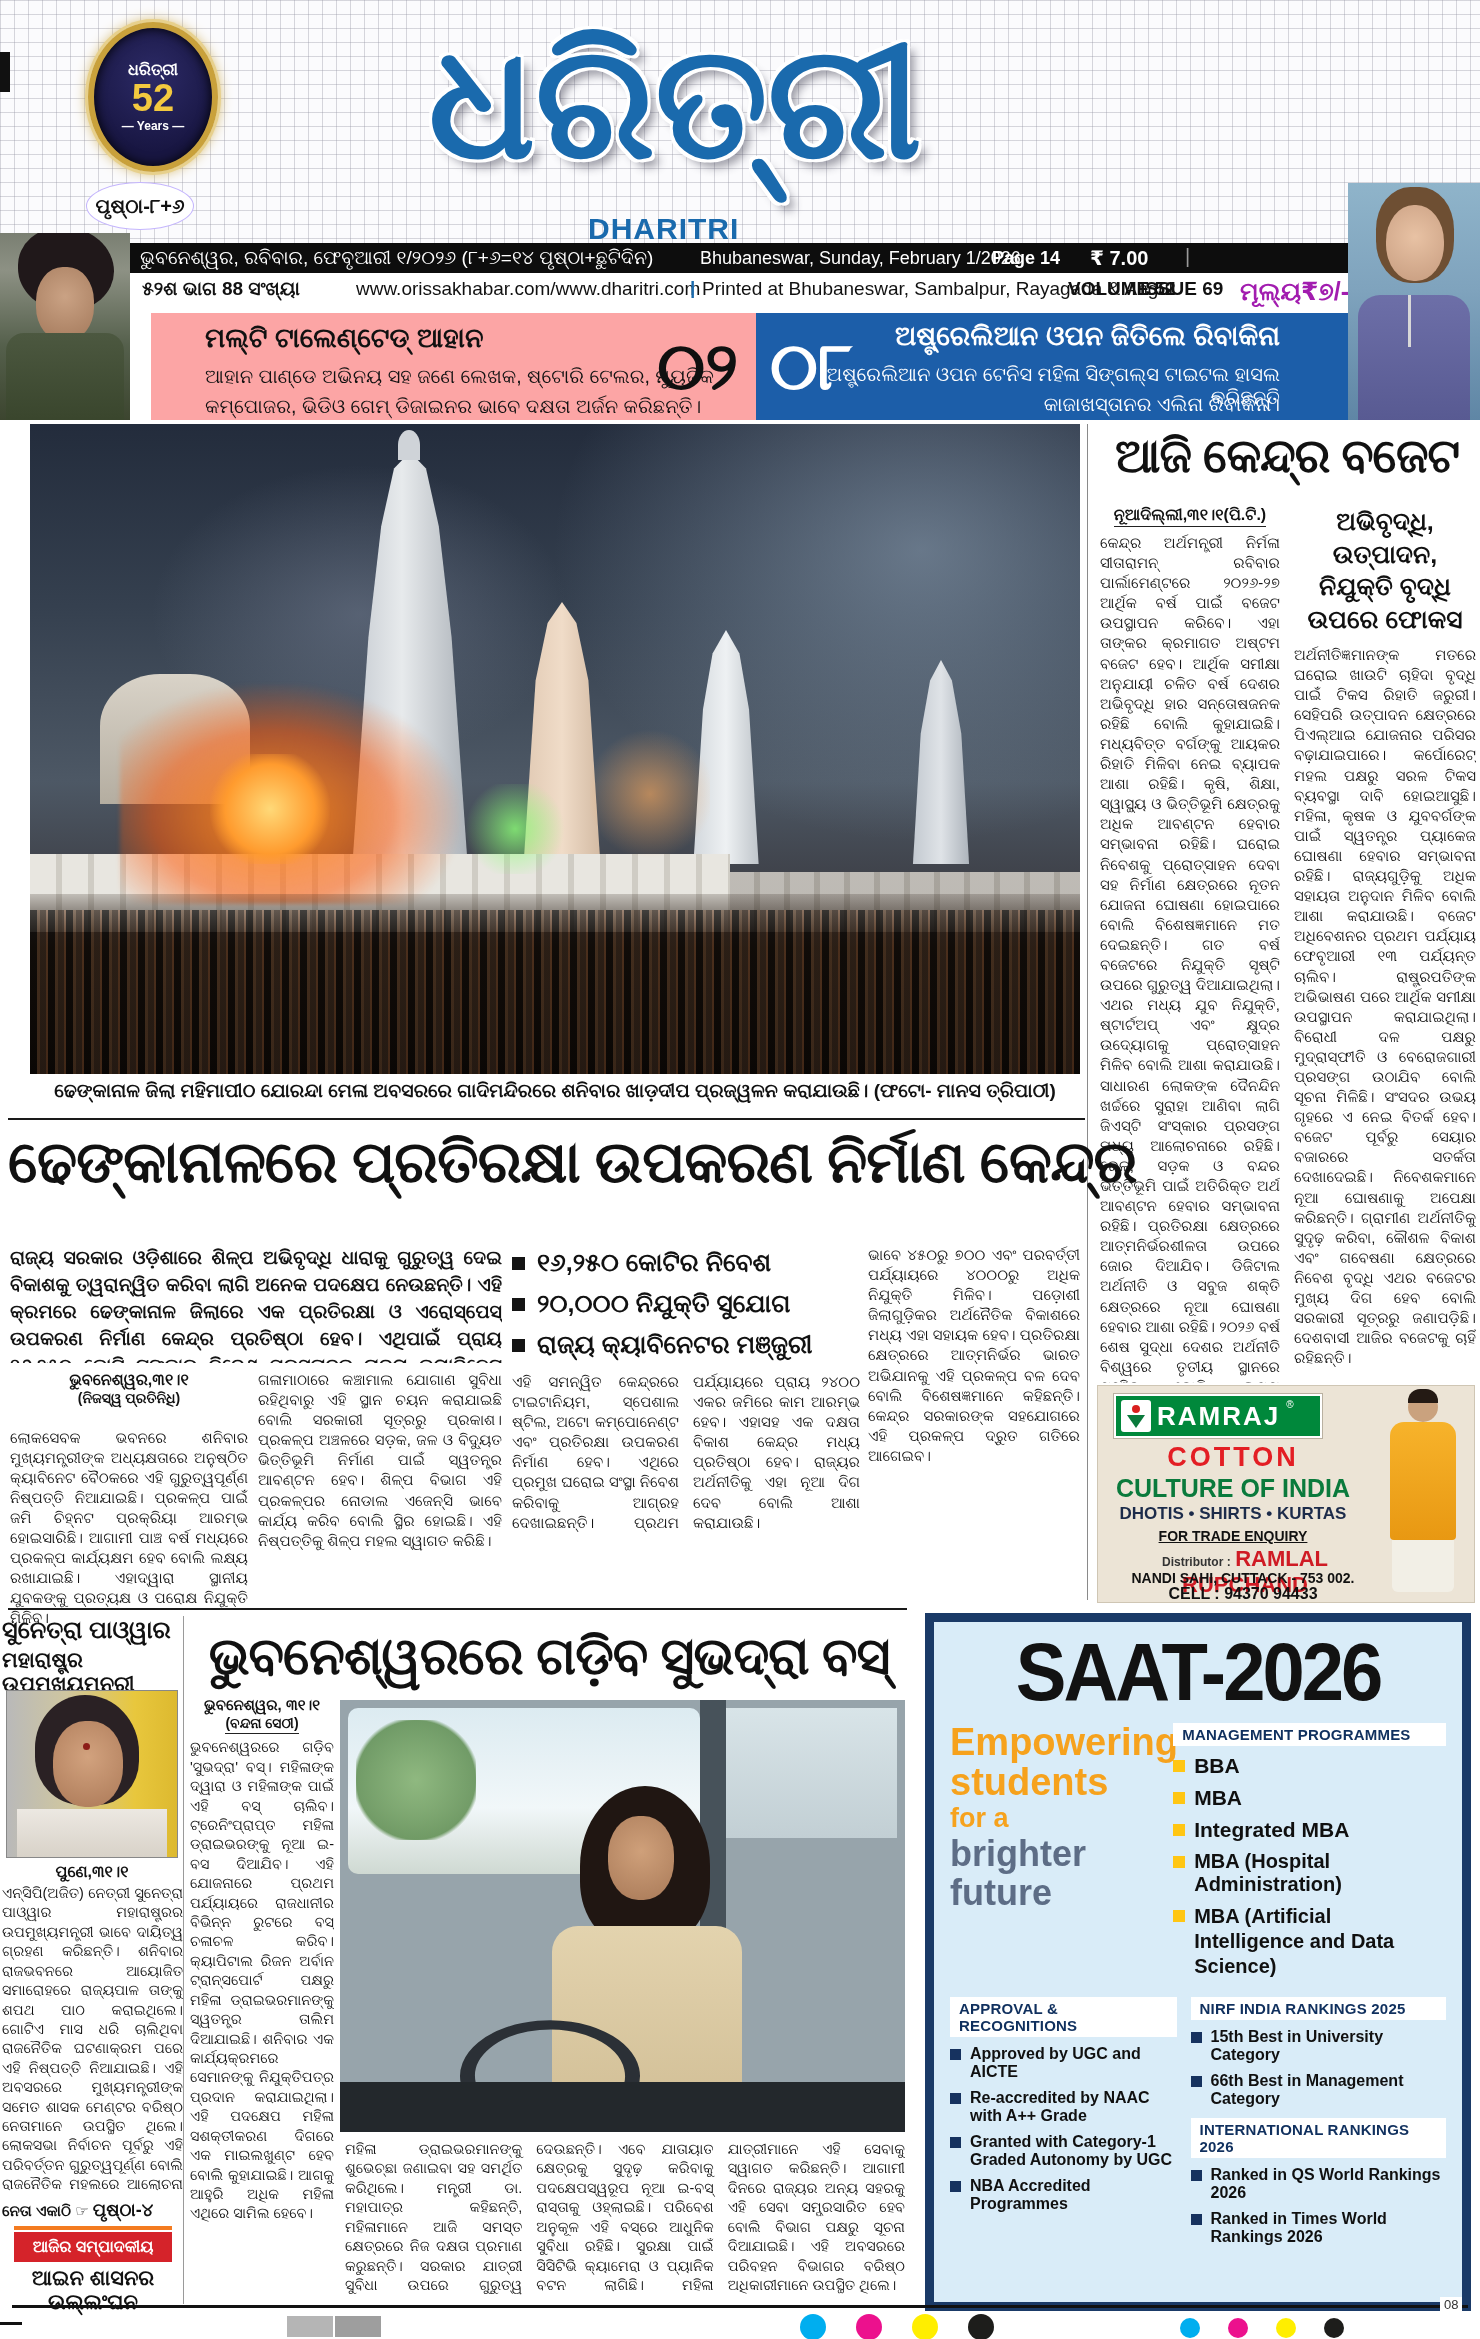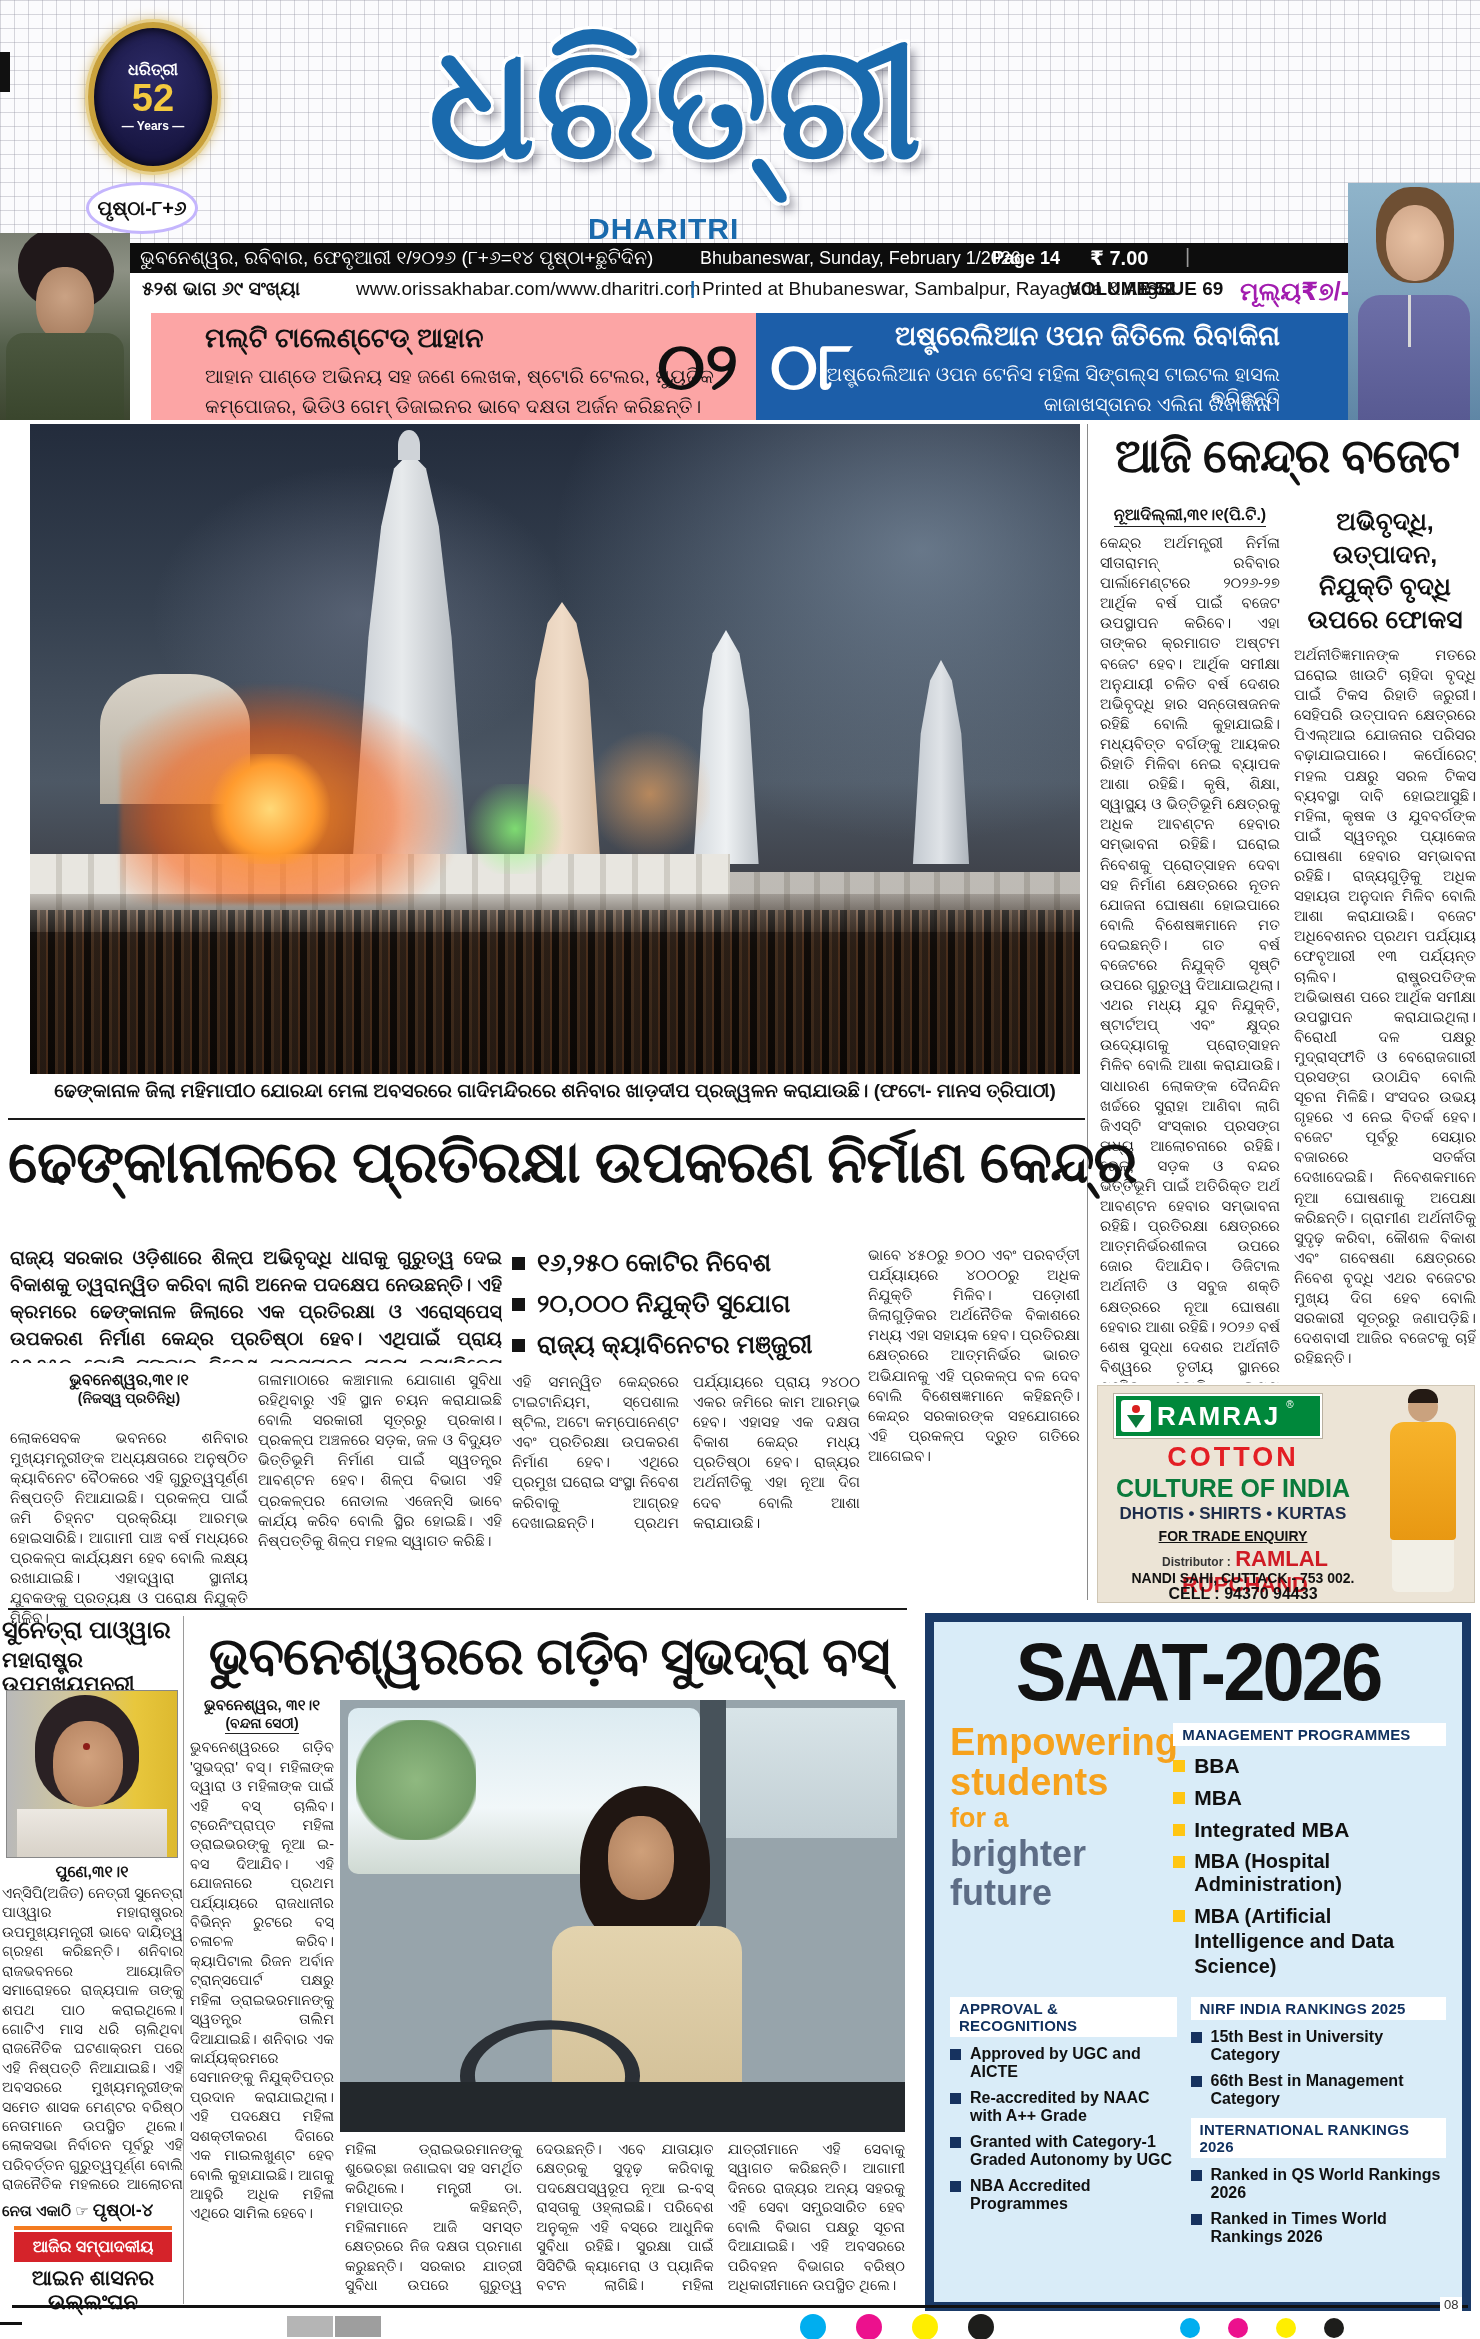--- a/index.html
+++ b/index.html
@@ -10,21 +10,21 @@
   .grid{background-color:#fbfbfd;background-image:
     linear-gradient(to right, rgba(150,150,165,.38) 1px, transparent 1px),
     linear-gradient(to bottom, rgba(150,150,165,.38) 1px, transparent 1px);
     background-size:14px 14px;}
   .vrule{width:1px;background:#8a8a8a;}
   .hrule{height:2px;background:#1a1a1a;}
   
   .badge{border-radius:50%;background:radial-gradient(circle at 50% 35%, #2c2a66, #181642 70%);
          border:6px solid #c9a13b;box-shadow:0 0 0 3px #e7d08c,0 0 14px #caa53f, inset 0 0 12px #000;
          display:flex;flex-direction:column;align-items:center;justify-content:center;text-align:center;}
-  .bubble{border:3px solid #c4b5fd;border-radius:50%;background:#fff;display:flex;align-items:center;justify-content:center;
+  .bubble{border:1px solid #c4b5fd;border-radius:50%;background:#fff;display:flex;align-items:center;justify-content:center;
           font-weight:bold;font-size:20px;}
   .logo-odia{font-weight:800;color:#1a6aad;
      text-shadow:3px 3px 0 #fff,-3px -3px 0 #fff,3px -3px 0 #fff,-3px 3px 0 #fff,7px 8px 10px rgba(40,40,60,.45);}
   .datebar{background:#0d0d0d;color:#fff;}
   .photo{overflow:hidden;}
   .dl{font-weight:bold;text-align:center;font-size:16px;line-height:1.25;}
   .dlu{border-bottom:1.5px solid #222;display:inline-block;padding-bottom:1px;}
   .brow{display:flex;align-items:center;gap:12px;margin-bottom:11px;}
   .bsq{width:13px;height:13px;background:#141414;flex:0 0 13px;}
   .btxt{font-size:25px;font-weight:800;white-space:nowrap;}
@@ -71,21 +71,21 @@
 
 <div class="a datebar" style="left:0;top:243px;width:1480px;height:30px;z-index:3;">
   <span class="a" style="left:140px;top:4px;font-size:19px;">ଭୁବନେଶ୍ୱର, ରବିବାର, ଫେବୃଆରୀ ୧/୨୦୨୬ (୮+୬=୧୪ ପୃଷ୍ଠା+ଛୁଟିଦିନ)</span>
   <span class="a" style="left:700px;top:5px;font-size:18px;">Bhubaneswar, Sunday, February 1/2026</span>
   <span class="a" style="left:992px;top:5px;font-size:18px;font-weight:bold;">Page 14</span>
   <span class="a" style="left:1090px;top:3px;font-size:20px;font-weight:bold;">₹ 7.00</span>
   <span class="a" style="left:1185px;top:2px;font-size:20px;color:#9a9a9a;">|</span>
 </div>
 
 <div class="a" style="left:0;top:273px;width:1480px;height:32px;z-index:3;background:#fff;">
-  <span class="a" style="left:142px;top:5px;font-size:19px;font-weight:bold;">୫୨ଶ ଭାଗ ୬୯ ସଂଖ୍ୟା</span>
+  <span class="a" style="left:142px;top:5px;font-size:19px;font-weight:bold;">୫୨ଶ ଭାଗ 88 ସଂଖ୍ୟା</span>
   <span class="a" style="left:356px;top:5px;font-size:19px;">www.orissakhabar.com/www.dharitri.com</span>
   <span class="a" style="left:690px;top:4px;font-size:19px;color:#1a6aad;font-weight:bold;">|</span>
   <span class="a" style="left:702px;top:5px;font-size:19px;">Printed at Bhubaneswar, Sambalpur, Rayagada &amp; Angul</span>
 
   <span class="a" style="left:1068px;top:5px;font-size:19px;font-weight:bold;">VOLUME 52</span>
   <span class="a" style="left:1140px;top:5px;font-size:19px;font-weight:bold;">ISSUE 69</span>
   <span class="a" style="left:1240px;top:4px;font-size:25px;font-weight:800;color:#a21caf;">ମୂଲ୍ୟ₹୭/-</span>
 </div>
 
 <div class="a" style="left:151px;top:313px;width:605px;height:107px;background:#fca5a5;">

